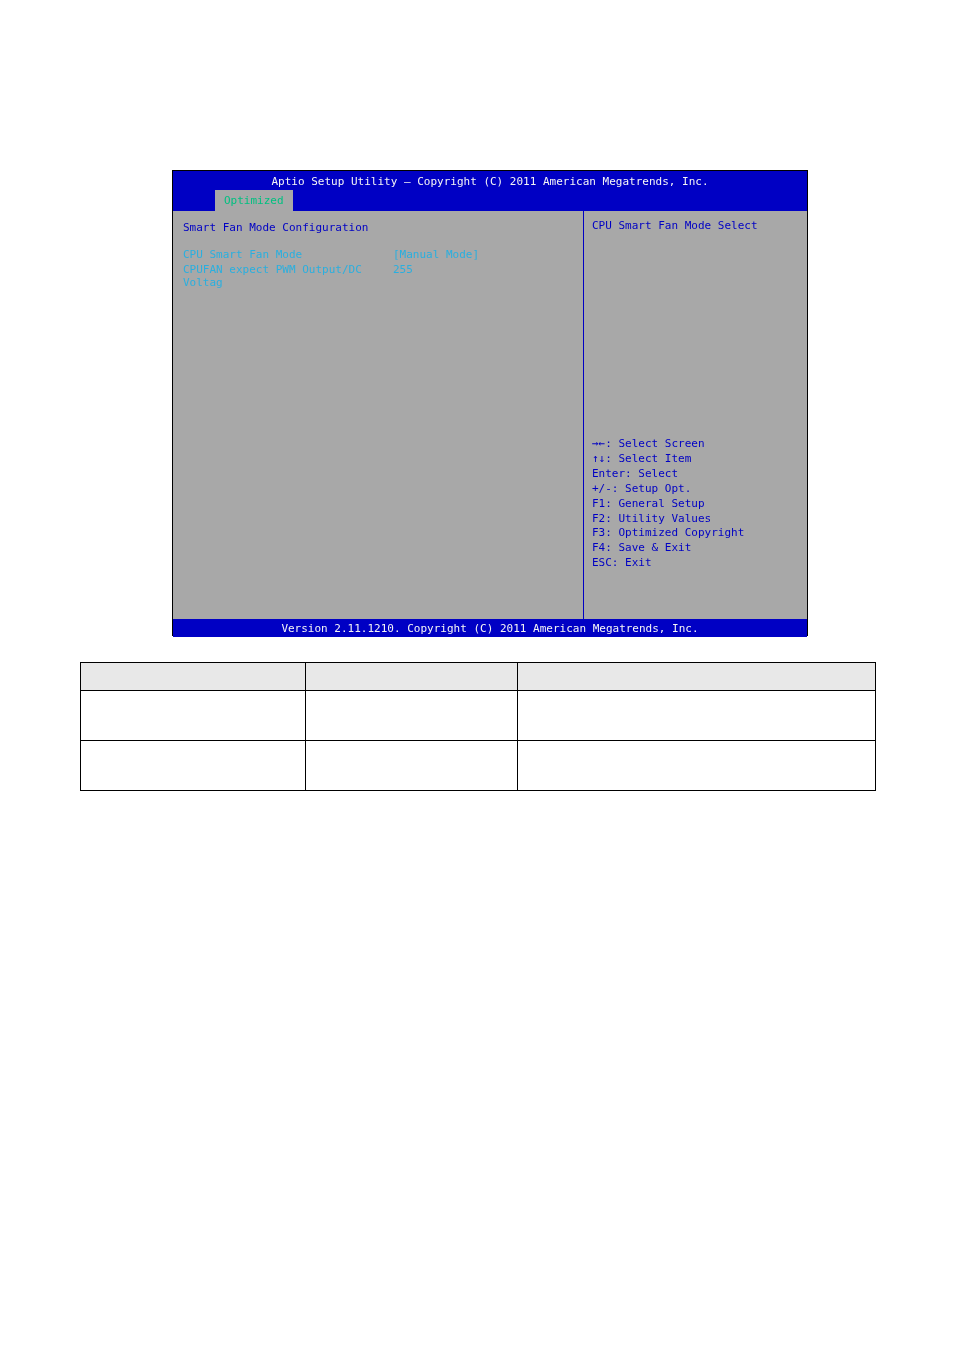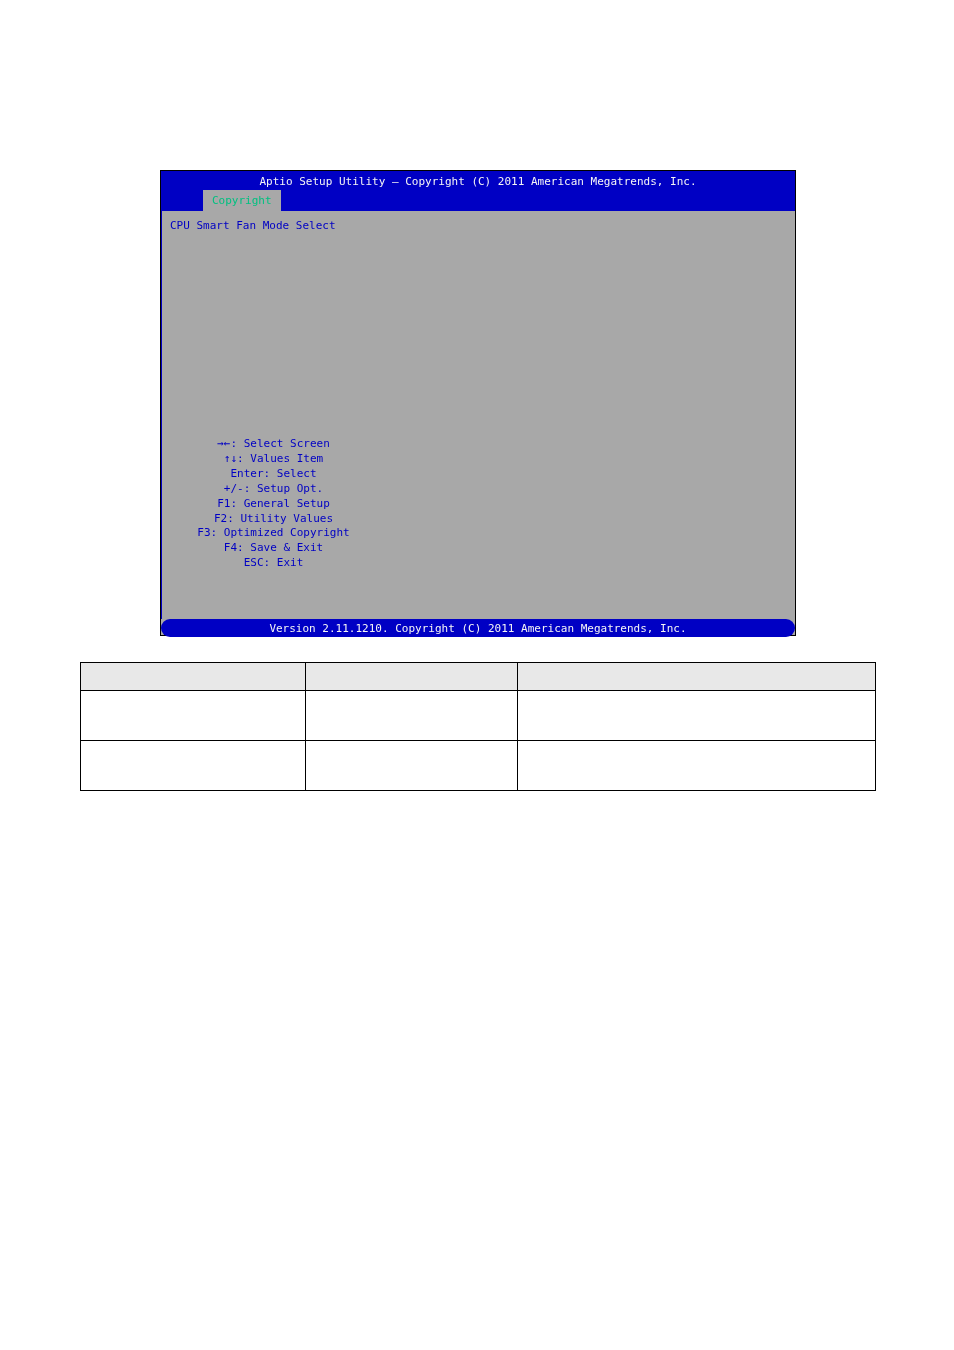--- a/index.html
+++ b/index.html
@@ -5,21 +5,21 @@
     * { margin: 0; padding: 0; box-sizing: border-box; }
     body {
       width: 954px;
       height: 1350px;
       background: #fff;
       font-family: Arial, sans-serif;
       position: relative;
     }
     .bios-container {
       position: absolute;
-      left: 160px;
+      left: 172px;
       top: 170px;
       width: 636px;
       height: 466px;
       background: #a8a8a8;
       border: 1px solid #000;
       font-family: monospace;
       font-size: 11px;
     }
     .bios-header {
       background: #0000c4;
@@ -76,30 +76,28 @@
     }
     .bios-value {
       color: #2aafdf;
     }
     .bios-help-top {
       color: #0000c4;
     }
     .bios-help-bottom {
       color: #0000c4;
       line-height: 1.35;
-      text-align: center;
     }
     .bios-footer {
       background: #0000c4;
       color: #f5f5f5;
       text-align: center;
       padding: 3px 0;
       font-size: 11px;
       height: 18px;
-      border-radius: 9px;
     }
     .doc-table {
       position: absolute;
       left: 80px;
       top: 662px;
       width: 795px;
       border-collapse: collapse;
       table-layout: fixed;
     }
     .doc-table th,
@@ -119,28 +117,39 @@
     .col1 { width: 225px; }
     .col2 { width: 212px; }
     .col3 { width: 358px; }
   </style>
 </head>
 <body>
 
 <div class="bios-container">
   <div class="bios-header">
     <div class="bios-title">Aptio Setup Utility – Copyright (C) 2011 American Megatrends, Inc.</div>
-    <div class="bios-tab">Copyright</div>
+    <div class="bios-tab">Optimized</div>
   </div>
   <div class="bios-body">
+    <div class="bios-left">
+      <div class="bios-section-title">Smart Fan Mode Configuration</div>
+      <div class="bios-row">
+        <span class="bios-label">CPU Smart Fan Mode</span>
+        <span class="bios-value">[Manual Mode]</span>
+      </div>
+      <div class="bios-row">
+        <span class="bios-label">CPUFAN expect PWM Output/DC Voltag</span>
+        <span class="bios-value">255</span>
+      </div>
+    </div>
     <div class="bios-right">
       <div class="bios-help-top">CPU Smart Fan Mode Select</div>
       <div class="bios-help-bottom">
         <div>→←: Select Screen</div>
-        <div>↑↓: Values Item</div>
+        <div>↑↓: Select Item</div>
         <div>Enter: Select</div>
         <div>+/-: Setup Opt.</div>
         <div>F1: General Setup</div>
         <div>F2: Utility Values</div>
         <div>F3: Optimized Copyright</div>
         <div>F4: Save &amp; Exit</div>
         <div>ESC: Exit</div>
         <div style="height:40px"></div>
       </div>
     </div>

